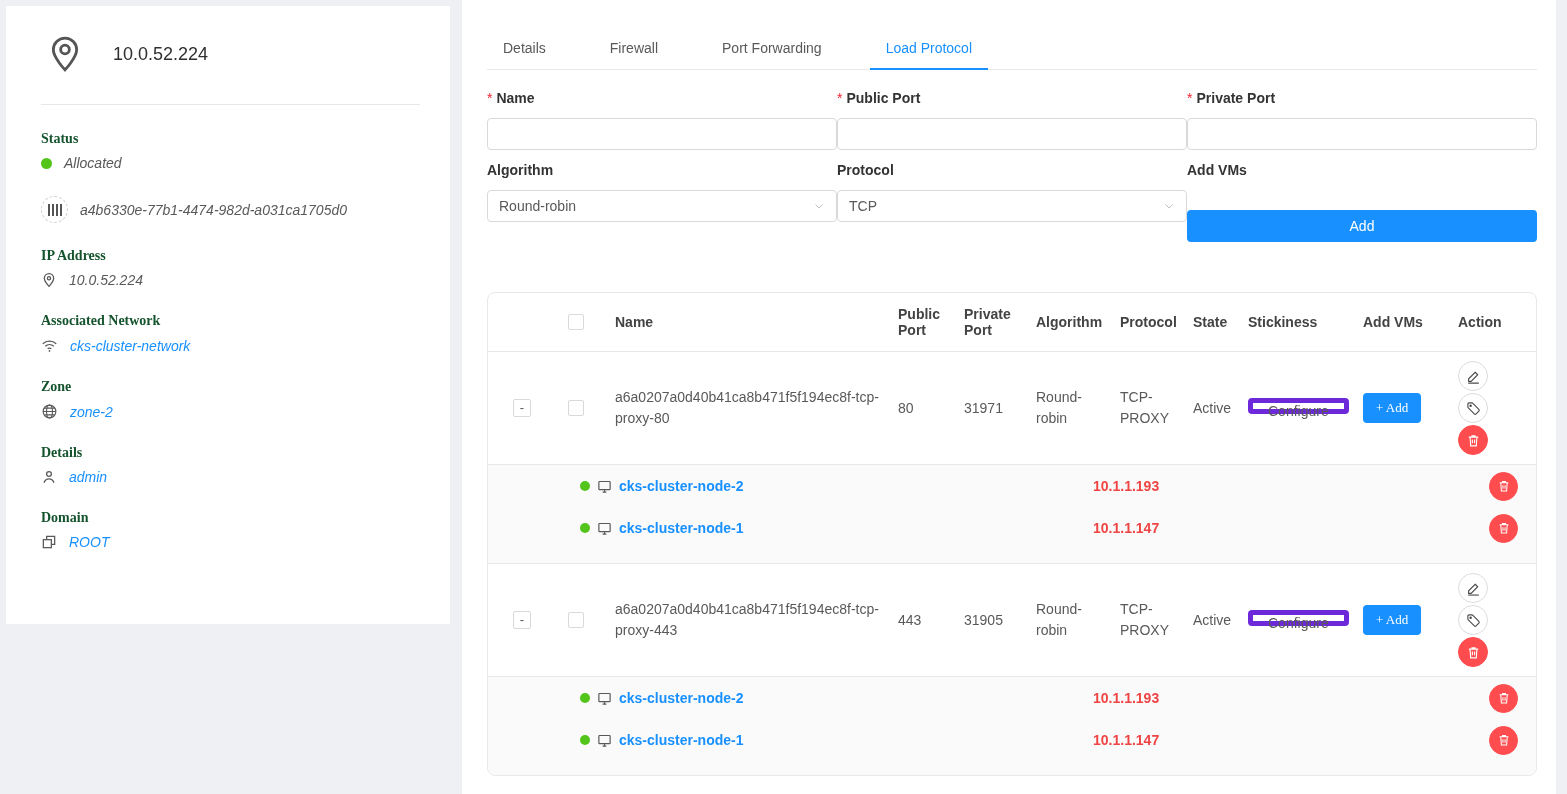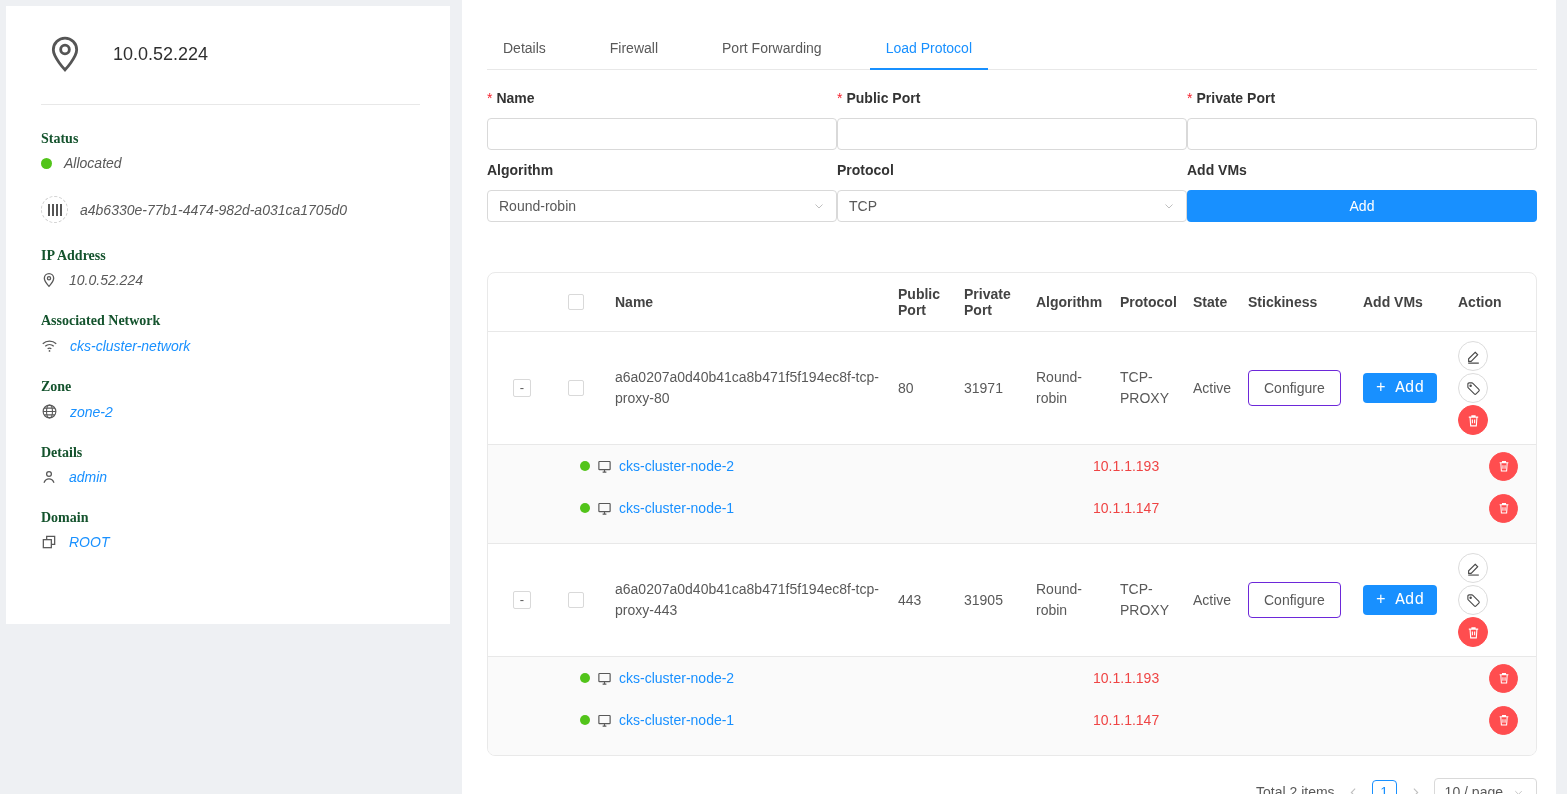--- a/index.html
+++ b/index.html
@@ -36,45 +36,45 @@
   .lb-form { margin-top:20px; }
   .form-row { display:grid; grid-template-columns:1fr 1fr 1fr; }
   .form-row + .form-row { margin-top:12px; }
   .f-label { font-weight:700; color:#333; margin-bottom:8px; height:20px; }
   .req { color:#f5222d; margin-right:4px; font-weight:400; }
   .inp, .sel { width:100%; height:32px; border:1px solid #d9d9d9; border-radius:4px; background:#fff;
     padding:0 11px; font-size:14px; color:#595959; font-family:inherit; outline:none; }
   .sel { display:flex; align-items:center; justify-content:space-between; }
   .sel .chev { color:#bfbfbf; display:inline-flex; }
   .btn-primary { width:100%; height:32px; background:#1890ff; border:none; border-radius:4px;
-    color:#fff; font-size:14px; font-family:inherit; cursor:pointer; }
+    color:#fff; font-size:14px; font-family:inherit; cursor:pointer;margin-top:20px; }
 
   
   .lb-table { margin-top:50px; border:1px solid #e9e9e9; border-radius:8px; overflow:hidden; }
   .tgrid { display:grid; grid-template-columns:68px 40px 294px 66px 72px 84px 73px 55px 115px 95px 1fr; align-items:center; }
   .thead { height:59px; border-bottom:1px solid #e8e8e8; font-weight:700; color:#434343; }
   .thead > div, .trow > div { padding-left:8px; }
   .cell-c { display:flex; justify-content:center; padding-left:0 !important; }
   .name-col { padding-left:19px !important; }
   .trow { min-height:112px; color:#595959; }
   .trow .wrap { word-break:break-word; line-height:21px; }
   .checkbox { width:16px; height:16px; border:1px solid #d9d9d9; border-radius:2px; background:#fff; cursor:pointer; }
   .expander { width:18px; height:18px; border:1px solid #d9d9d9; border-radius:2px; background:#fff;
     font-size:13px; line-height:15px; text-align:center; color:#595959; cursor:pointer; }
-  .btn-default { height:36px; padding:0 15px; background:#fff; border:1px solid #6d28d9; border-radius:4px;
+  .btn-default { height:16px; padding:0 15px; background:#fff; border:5px solid #6d28d9; border-radius:4px;
     color:#595959; font-size:14px; font-family:inherit; cursor:pointer; }
   .btn-add-sm { height:30px; padding:0 13px; background:#1890ff; border:none; border-radius:4px;
-    color:#fff; font-size:16px; font-family:Liberation Mono, monospace; cursor:pointer; white-space:nowrap; }
+    color:#fff; font-size:13px; font-family:Liberation Serif, serif; cursor:pointer; white-space:nowrap; }
   .action-stack { display:flex; flex-direction:column; align-items:flex-start; gap:2px; padding:6px 0; }
   .icon-btn { width:30px; height:30px; border-radius:50%; border:1px solid #dcdcdc; background:#fff;
     display:flex; align-items:center; justify-content:center; color:#4a4a4a; cursor:pointer; }
   .icon-btn.danger { background:#ff4d4f; border-color:#ff4d4f; color:#fff; }
 
   .expand-section { background:#fafafa; border-top:1px solid #e8e8e8; border-bottom:1px solid #e8e8e8; padding-bottom:14px; }
-  .subrow { position:relative; height:42px; display:flex; align-items:center; padding-left:92px; gap:7px; }
+  .subrow { position:relative; height:42px; display:flex; align-items:center; padding-left:92px; gap:7px;font-weight:bold; }
   .subrow .dot { width:10px; height:10px; }
   .subrow .vm-icon { color:#595959; display:inline-flex; }
   .subrow .vm-ip { position:absolute; left:605px; color:#ef4444; }
   .subrow .icon-btn { position:absolute; right:18px; width:29px; height:29px; }
   .lb-table > .expand-section:last-child { border-bottom:none; }
 
   
   .tfoot { margin-top:22px; display:flex; align-items:center; justify-content:flex-end; gap:10px; }
   .pg-chev { color:#bfbfbf; display:inline-flex; cursor:pointer; padding:0 2px; }
   .pg-num { min-width:25px; height:25px; border:1px solid #1890ff; border-radius:4px; color:#1890ff;

